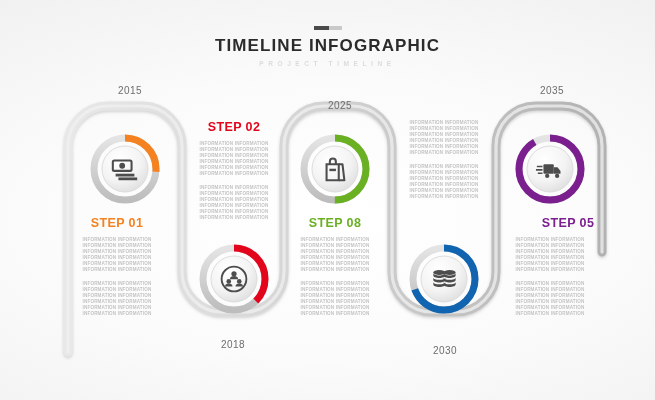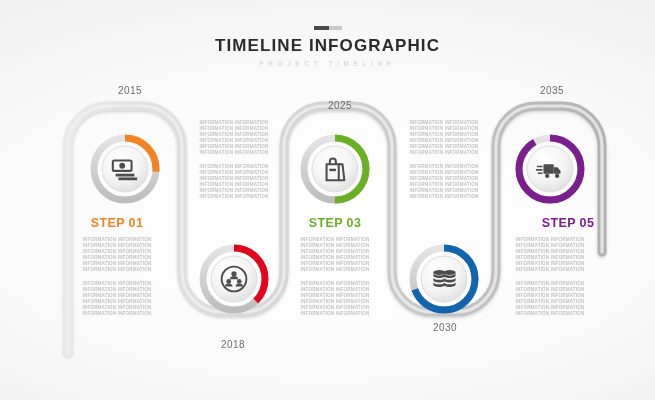--- a/index.html
+++ b/index.html
@@ -136,21 +136,21 @@
                A 40 40 0 0 1 536 106
                L 562 106
                A 40 40 0 0 1 602 146
                L 602 252" fill="none" stroke="#f0f0f0" stroke-width="3.2" stroke-linecap="round" opacity="0.75"></path>
     </g>
   </svg>
 
   <div class="year" style="left:95px;top:85px;">2015</div>
   <div class="year" style="left:198px;top:339px;">2018</div>
   <div class="year" style="left:305px;top:100px;">2025</div>
-  <div class="year" style="left:410px;top:322px;">2030</div>
+  <div class="year" style="left:410px;top:345px;">2030</div>
   <div class="year" style="left:517px;top:85px;">2035</div>
 
   <div class="node" style="left:87px;top:131px;">
     <svg viewBox="0 0 76 76">
       <circle cx="38" cy="38" r="31" fill="none" stroke="url(#ringg)" stroke-width="7"></circle>
       <circle class="arc" cx="38" cy="38" r="31" fill="none" stroke="#f58220" stroke-width="7" stroke-linecap="butt" transform="rotate(-90 38 38)" stroke-dasharray="51.399946471233 143.37879805133417" stroke-dashoffset="0"></circle>
       <circle cx="38" cy="38" r="23" fill="url(#dishg)" stroke="#dcdcdc" stroke-width="1"></circle>
     </svg>
     <div class="glyph">
       <svg viewBox="0 0 32 32" fill="#4d4d4d">
@@ -244,36 +244,37 @@
 INFORMATION INFORMATION</p>
     <p>INFORMATION INFORMATION
 INFORMATION INFORMATION
 INFORMATION INFORMATION
 INFORMATION INFORMATION
 INFORMATION INFORMATION
 INFORMATION INFORMATION</p>
   </div>
 
   <div class="blk ta-c" style="left:178px;top:120px;">
+    <div class="step" style="color:#e3051b;">STEP 02</div>
     <p>INFORMATION INFORMATION
 INFORMATION INFORMATION
 INFORMATION INFORMATION
 INFORMATION INFORMATION
 INFORMATION INFORMATION
 INFORMATION INFORMATION</p>
     <p>INFORMATION INFORMATION
 INFORMATION INFORMATION
 INFORMATION INFORMATION
 INFORMATION INFORMATION
 INFORMATION INFORMATION
 INFORMATION INFORMATION</p>
   </div>
 
   <div class="blk ta-c" style="left:279px;top:216px;">
-    <div class="step" style="color:#6ab023;">STEP 03</div>
+    <div class="step" style="color:#6ab023;">STEP 08</div>
     <p>INFORMATION INFORMATION
 INFORMATION INFORMATION
 INFORMATION INFORMATION
 INFORMATION INFORMATION
 INFORMATION INFORMATION
 INFORMATION INFORMATION</p>
     <p>INFORMATION INFORMATION
 INFORMATION INFORMATION
 INFORMATION INFORMATION
 INFORMATION INFORMATION

